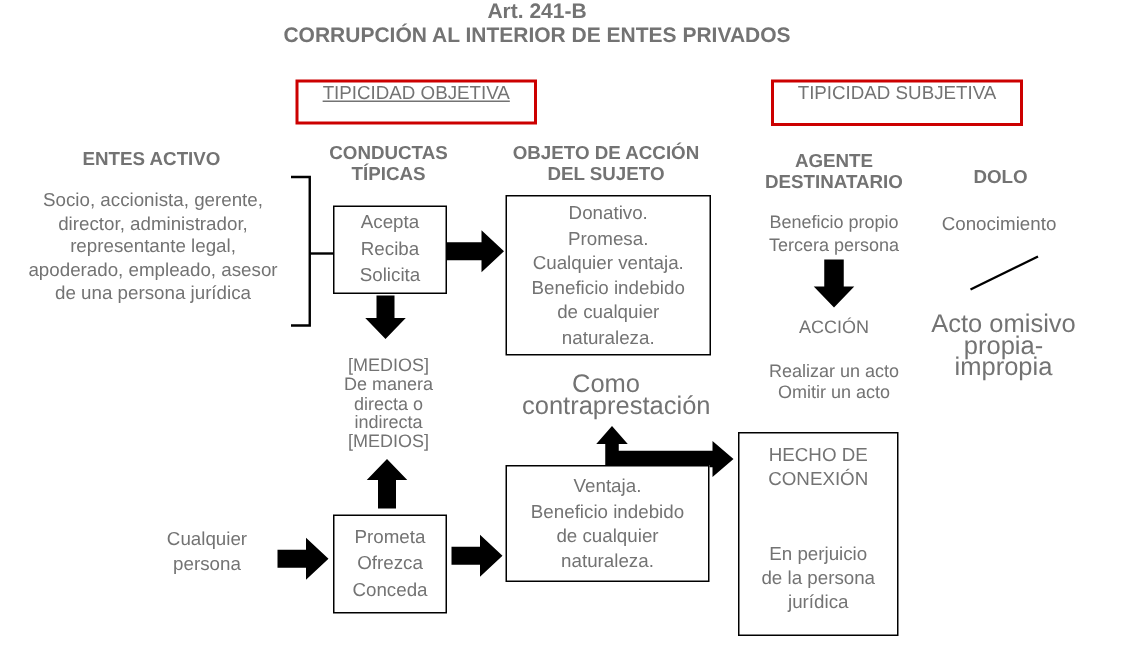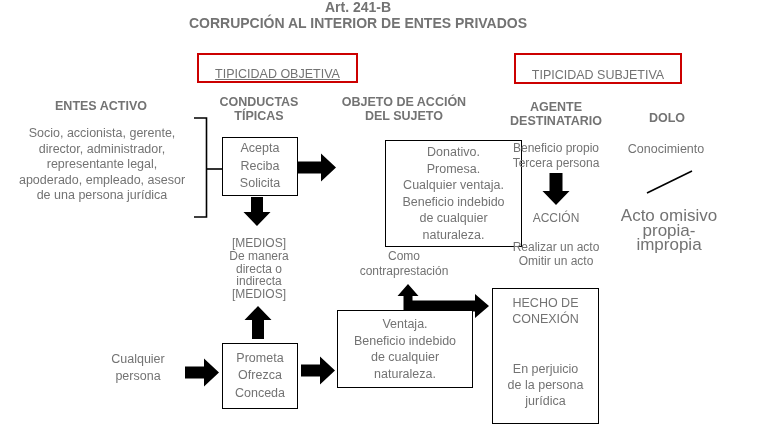--- a/index.html
+++ b/index.html
@@ -10,21 +10,21 @@
     font-family:"Liberation Sans","DejaVu Sans",sans-serif;
     color:#737373;
     overflow:hidden;
   }
   .abs{position:absolute;}
   .ctr{text-align:center;}
   .pre{white-space:pre-line;}
   #title{left:0;top:4;width:716px;font-size:14px;line-height:15.5px;font-weight:bold;}
   .badge{
     border:2.5px solid #cc0000;
-    display:flex;align-items:flex-end;justify-content:center;
+    display:flex;align-items:flex-start;justify-content:center;
     font-size:12.5px;
     background:#fff;
   }
   #badge-objetiva{left:197px;top:53px;width:157px;height:26px;}
   #badge-objetiva .badge-label{text-decoration:underline;}
   #badge-subjetiva{left:514px;top:53px;width:164px;height:27px;}
   .col-heading{font-size:12.5px;line-height:13.5px;font-weight:bold;}
   #sujeto-heading{left:5px;top:100px;width:192px;}
   #sujeto-desc{left:6px;top:126px;width:192px;font-size:12.5px;line-height:15.5px;}
   #conductas-heading{left:212px;top:96px;width:94px;}
@@ -33,22 +33,22 @@
     display:flex;align-items:center;justify-content:center;
     font-size:12.5px;line-height:17.5px;
     background:#fff;
   }
   #acepta-box{left:222px;top:137px;width:74px;height:57px;}
   #prometa-box{left:222px;top:343px;width:74px;height:64px;}
   #medios-block{left:210px;top:237px;width:98px;font-size:12px;line-height:12.8px;}
   #medios-block .medios-tag{}
   #cualquier-persona{left:93px;top:351px;width:90px;font-size:12.5px;line-height:17px;}
   #objeto-heading{left:330px;top:96px;width:148px;}
-  #donativo-box{left:337px;top:140px;width:135px;height:105px;line-height:16.5px;margin-left:48px;}
-  #como-label{left:348px;top:249px;width:112px;font-size:12px;line-height:14.5px;}
+  #donativo-box{left:337px;top:130px;width:135px;height:105px;line-height:16.5px;}
+  #como-label{left:348px;top:249px;width:112px;font-size:17px;line-height:14.5px;}
   #ventaja-box{left:337px;top:310px;width:134px;height:76px;line-height:16.5px;}
   #agente-heading{left:500px;top:101px;width:112px;}
   #beneficio-label{left:498px;top:141px;width:116px;font-size:12px;line-height:14.5px;}
   #accion-label{left:500px;top:211px;width:112px;font-size:12px;}
   #realizar-label{left:498px;top:240px;width:116px;font-size:12px;line-height:14px;}
   #hecho-box{left:492px;top:288px;width:105px;height:134px;border:1.5px solid #000;background:#fff;}
   #hecho-heading{left:0;top:6px;width:100%;font-size:12.5px;line-height:16px;}
   #hecho-body{left:0;top:72px;width:100%;font-size:12.5px;line-height:16px;}
   #dolo-heading{left:628px;top:112px;width:78px;}
   #conocimiento-label{left:612px;top:142px;width:108px;font-size:12.5px;}

